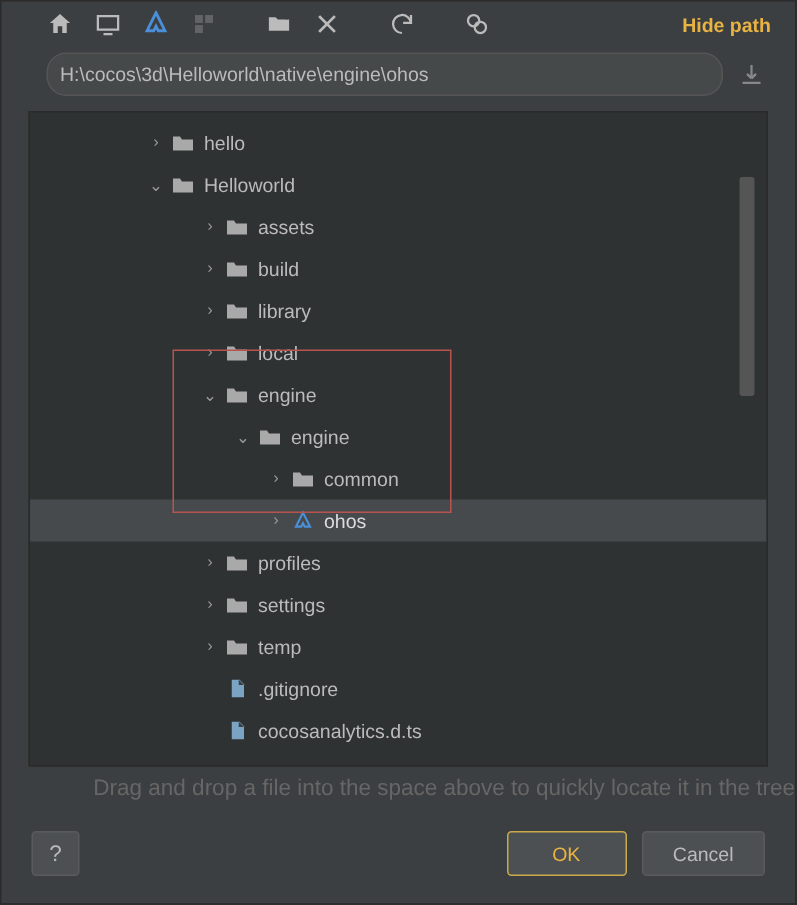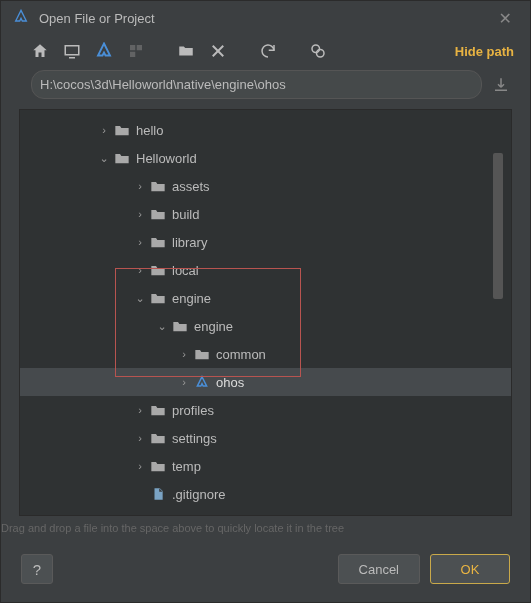--- a/index.html
+++ b/index.html
@@ -24,42 +24,33 @@
 .chevron { width: 16px; display: inline-flex; justify-content: center; color: #999; font-size: 11px; }
 .chevron.hidden { visibility: hidden; }
 .tree-icon { width: 20px; display: inline-flex; justify-content: center; align-items: center; margin-right: 4px; }
 .tree-label { color: #bbb; }
 .tree-row.selected .tree-label { color: #ddd; }
 .folder-svg { width: 16px; height: 14px; }
 .file-svg { width: 14px; height: 16px; }
 .highlight-box { position: absolute; border: 1px solid #b85450; left: 95px; top: 158px; width: 186px; height: 109px; pointer-events: none; }
 .scrollbar { position: absolute; right: 4px; top: 39px; width: 10px; height: 146px; background: #555; border-radius: 2px; }
 .scrollbar-track { position: absolute; right: 4px; top: 4px; width: 10px; bottom: 4px; }
-.hint { text-align: left; color: #666; font-size: 11px; padding: 6px 0 10px 0; }
+.hint { text-align: right; color: #666; font-size: 15px; padding: 6px 0 10px 0; }
 .button-row { display: flex; align-items: center; padding: 10px 20px 18px 20px; gap: 10px; }
 .help-btn { width: 32px; height: 30px; background: #4c5052; border: 1px solid #5a5a5a; color: #bbb; display: flex; align-items: center; justify-content: center; font-size: 15px; border-radius: 3px; }
 .button-row .spacer { flex: 1; }
 .btn { min-width: 80px; height: 30px; border: 1px solid #5a5a5a; background: #4c5052; color: #bbb; font-size: 13px; border-radius: 3px; padding: 0 20px; cursor: pointer; }
 .btn.primary { border-color: #c9a94a; color: #e8b342; background: #4c5052; font-weight: 500; }
 .divider-tb-gap { width: 4px; }
 </style>
 </head>
 <body>
 
 <div class="dialog">
 
-  <div class="titlebar">
-    <span class="title-icon">
-      <svg viewBox="0 0 24 24">
-          <path d="M12 2 L20 18 L14 18 L12 14 L10 18 L4 18 Z" fill="none" stroke="#4a8fd8" stroke-width="2"></path>
-        </svg>
-    </span>
-    <span class="title-text">Open File or Project</span>
-    <span class="close-btn">✕</span>
-  </div>
 
   <div class="toolbar">
     <span class="toolbar-icon">
         <svg viewBox="0 0 24 24" fill="#bbb">
           <path d="M12 3l9 8h-3v9h-4v-6h-4v6H6v-9H3z"></path>
         </svg>
       </span>
     <span class="toolbar-icon">
         <svg viewBox="0 0 24 24" fill="none" stroke="#bbb" stroke-width="2">
           <rect x="3" y="5" width="18" height="12"></rect>
@@ -262,17 +253,17 @@
     <div class="scrollbar-track">
       <div class="scrollbar"></div>
     </div>
   </div>
 
   <div class="hint">Drag and drop a file into the space above to quickly locate it in the tree</div>
 
   <div class="button-row">
     <button class="help-btn">?</button>
     <span class="spacer"></span>
+    <button class="btn primary">OK</button>
     <button class="btn">Cancel</button>
-    <button class="btn primary">OK</button>
   </div>
 
 </div>
 
 </body></html>

